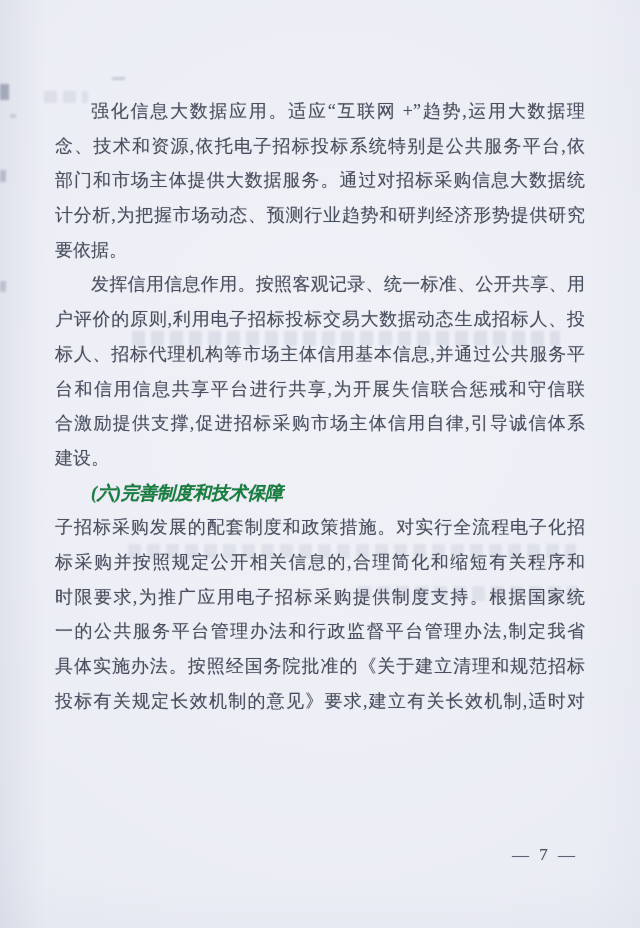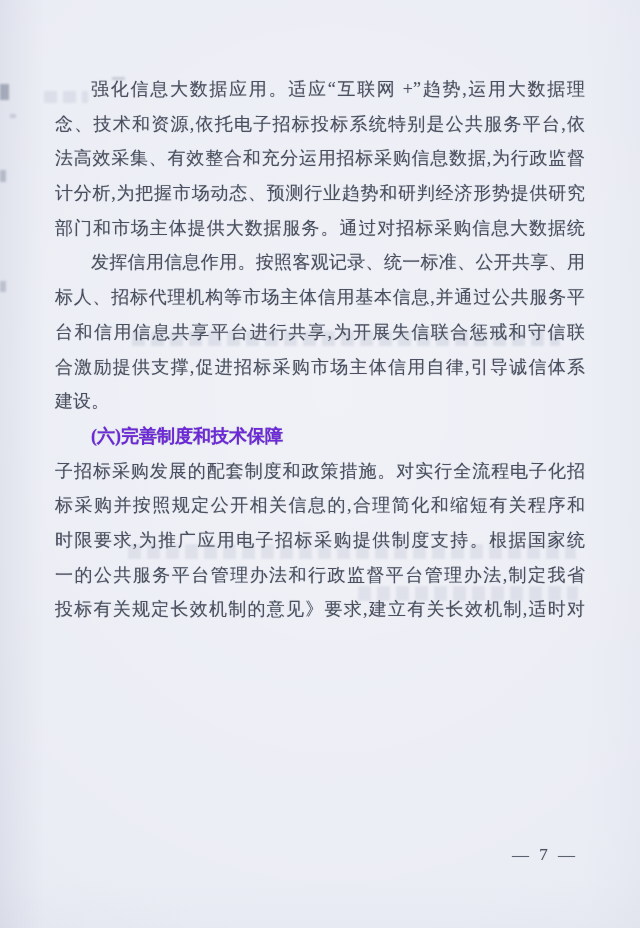--- a/index.html
+++ b/index.html
@@ -16,36 +16,36 @@
     position: absolute; inset: 0;
     background:
       radial-gradient(130% 105% at 52% 42%, rgba(255,255,255,0.30) 0%, rgba(255,255,255,0.05) 55%, rgba(146,154,180,0.10) 100%),
       linear-gradient(90deg, rgba(150,158,182,0.16) 0px, rgba(150,158,182,0.0) 45px),
       linear-gradient(270deg, rgba(190,196,214,0.10) 0px, rgba(190,196,214,0.0) 55px),
       linear-gradient(0deg, rgba(190,196,214,0.08) 0px, rgba(190,196,214,0.0) 50px),
       #eaecf4;
   }
   .doc-body {
     position: absolute;
-    left: 55px; top: 72px; width: 530px;
+    left: 55px; top: 94px; width: 530px;
     color: #4a505f;
     font-size: 18px;
     line-height: 34.7px;
     letter-spacing: 0px;
     text-shadow: 0 0 1px rgba(74,80,98,0.38);
   }
   .line {
     text-align: justify;
     text-align-last: left;
     text-justify: inter-character;
     white-space: nowrap;
   }
   .line.fill { text-align-last: justify; white-space: normal; height: 34.7px; overflow: visible; }
   .line.indent { text-indent: 36px; }
-  .line.heading { font-weight: bold; color: #6d28d9; text-shadow: 0 0 1px rgba(60,66,84,0.5); }
+  .line.heading { font-weight: bold; color: #15803d; text-shadow: 0 0 1px rgba(60,66,84,0.5); font-style: italic; }
   .page-number {
     position: absolute;
     top: 845px; right: 62px;
     color: #4a505f;
     font-size: 17px;
     letter-spacing: 3px;
     text-shadow: 0 0 1px rgba(74,80,98,0.38);
   }
   
   .ghost {
@@ -81,29 +81,31 @@
 
 <div class="smudge s1"></div>
 <div class="smudge s2"></div>
 <div class="smudge s3"></div>
 <div class="smudge s4"></div>
 <div class="smudge s5"></div>
 
 <div class="doc-body">
     <div class="line fill indent">强化信息大数据应用。适应“互联网 +”趋势,运用大数据理</div>
     <div class="line fill">念、技术和资源,依托电子招标投标系统特别是公共服务平台,依</div>
-    <div class="line fill">法高效采集、有效整合和充分运用招标采购信息数据,为行政监督</div>
+    <div class="line fill">部门和市场主体提供大数据服务。通过对招标采购信息大数据统</div>
     <div class="line fill">计分析,为把握市场动态、预测行业趋势和研判经济形势提供研究</div>
-    <div class="line fill">部门和市场主体提供大数据服务。通过对招标采购信息大数据统</div>
+    <div class="line">要依据。</div>
     <div class="line fill indent">发挥信用信息作用。按照客观记录、统一标准、公开共享、用</div>
+    <div class="line fill">户评价的原则,利用电子招标投标交易大数据动态生成招标人、投</div>
     <div class="line fill">标人、招标代理机构等市场主体信用基本信息,并通过公共服务平</div>
     <div class="line fill">台和信用信息共享平台进行共享,为开展失信联合惩戒和守信联</div>
     <div class="line fill">合激励提供支撑,促进招标采购市场主体信用自律,引导诚信体系</div>
     <div class="line">建设。</div>
     <div class="line indent heading">(六)完善制度和技术保障</div>
     <div class="line fill">子招标采购发展的配套制度和政策措施。对实行全流程电子化招</div>
     <div class="line fill">标采购并按照规定公开相关信息的,合理简化和缩短有关程序和</div>
     <div class="line fill">时限要求,为推广应用电子招标采购提供制度支持。根据国家统</div>
     <div class="line fill">一的公共服务平台管理办法和行政监督平台管理办法,制定我省</div>
+    <div class="line fill">具体实施办法。按照经国务院批准的《关于建立清理和规范招标</div>
     <div class="line fill">投标有关规定长效机制的意见》要求,建立有关长效机制,适时对</div>
   </div>
 
 <div class="page-number">— 7 —</div>
 
 </body></html>

